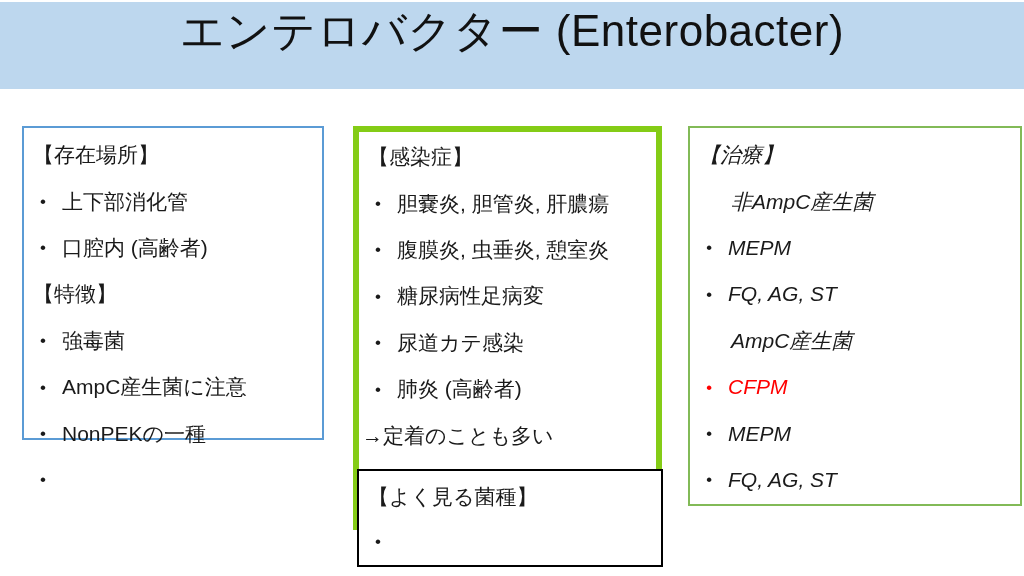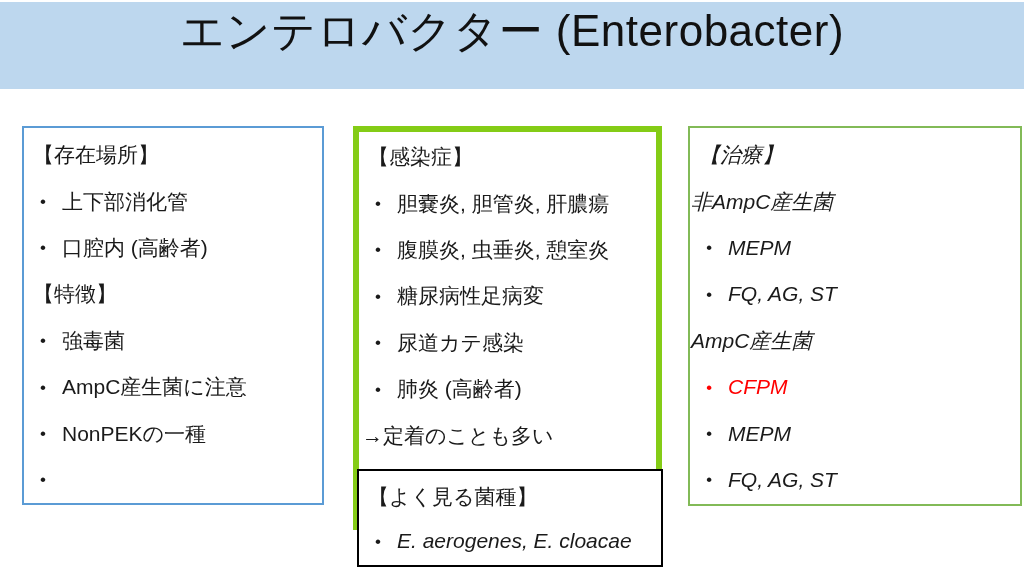--- a/index.html
+++ b/index.html
@@ -13,31 +13,31 @@
     position:absolute;left:0;top:2px;width:1024px;height:87px;
     background:#BDD7EE;
     display:flex;align-items:flex-start;justify-content:center;
     font-size:44px;font-weight:400;color:#111111;
     letter-spacing:0.5px;
   }
   .box{
     position:absolute;box-sizing:border-box;background:#ffffff;
     font-size:21px;
   }
-  .box-left{left:22px;top:126px;width:302px;height:379px;border:2px solid #5B9BD5;padding-top:4px;}
+  .box-left{left:22px;top:126px;width:302px;height:314px;border:2px solid #5B9BD5;padding-top:4px;}
   .box-infection{left:353px;top:126px;width:309px;height:404px;border:6px solid #84cc16;padding-top:2px;}
   .box-species{left:357px;top:469px;width:306px;height:98px;border:2px solid #000000;padding-top:4px;}
   .box-treatment{left:688px;top:126px;width:334px;height:380px;border:2px solid #82BA57;padding-top:4px;font-style:italic;}
   .line{
     height:46.4px;display:flex;align-items:center;
     white-space:nowrap;
   }
   .box-species .line{height:44px;}
   .line.heading{padding-left:9px;}
-  .line.plain{padding-left:1px;}
+  .line.plain{padding-left:1px;margin-left:40px;}
   .line.arrow{padding-left:3px;}
   .line.bullet{padding-left:16px;}
   .line .b{
     width:22px;flex:0 0 22px;font-size:17px;line-height:1;
     display:inline-block;
   }
   .line .t{display:inline-block;}
   .line.red{color:#FF0000;}
   .t.italic{font-style:italic;}
 </style>
@@ -98,21 +98,20 @@
     <span class="b">•</span>
     <span class="t">肺炎 (高齢者)</span>
   </div>
   <div class="line arrow">→定着のことも多い</div>
 </div>
 
 <div class="box box-species">
   <div class="line heading">【よく見る菌種】</div>
   <div class="line bullet">
     <span class="b">•</span>
-    <span class="t italic">E. aerogenes, E. cloacae</span>
   </div>
 </div>
 
 <div class="box box-treatment">
   <div class="line heading">【治療】</div>
   <div class="line plain">非AmpC産生菌</div>
   <div class="line bullet">
     <span class="b">•</span>
     <span class="t">MEPM</span>
   </div>

